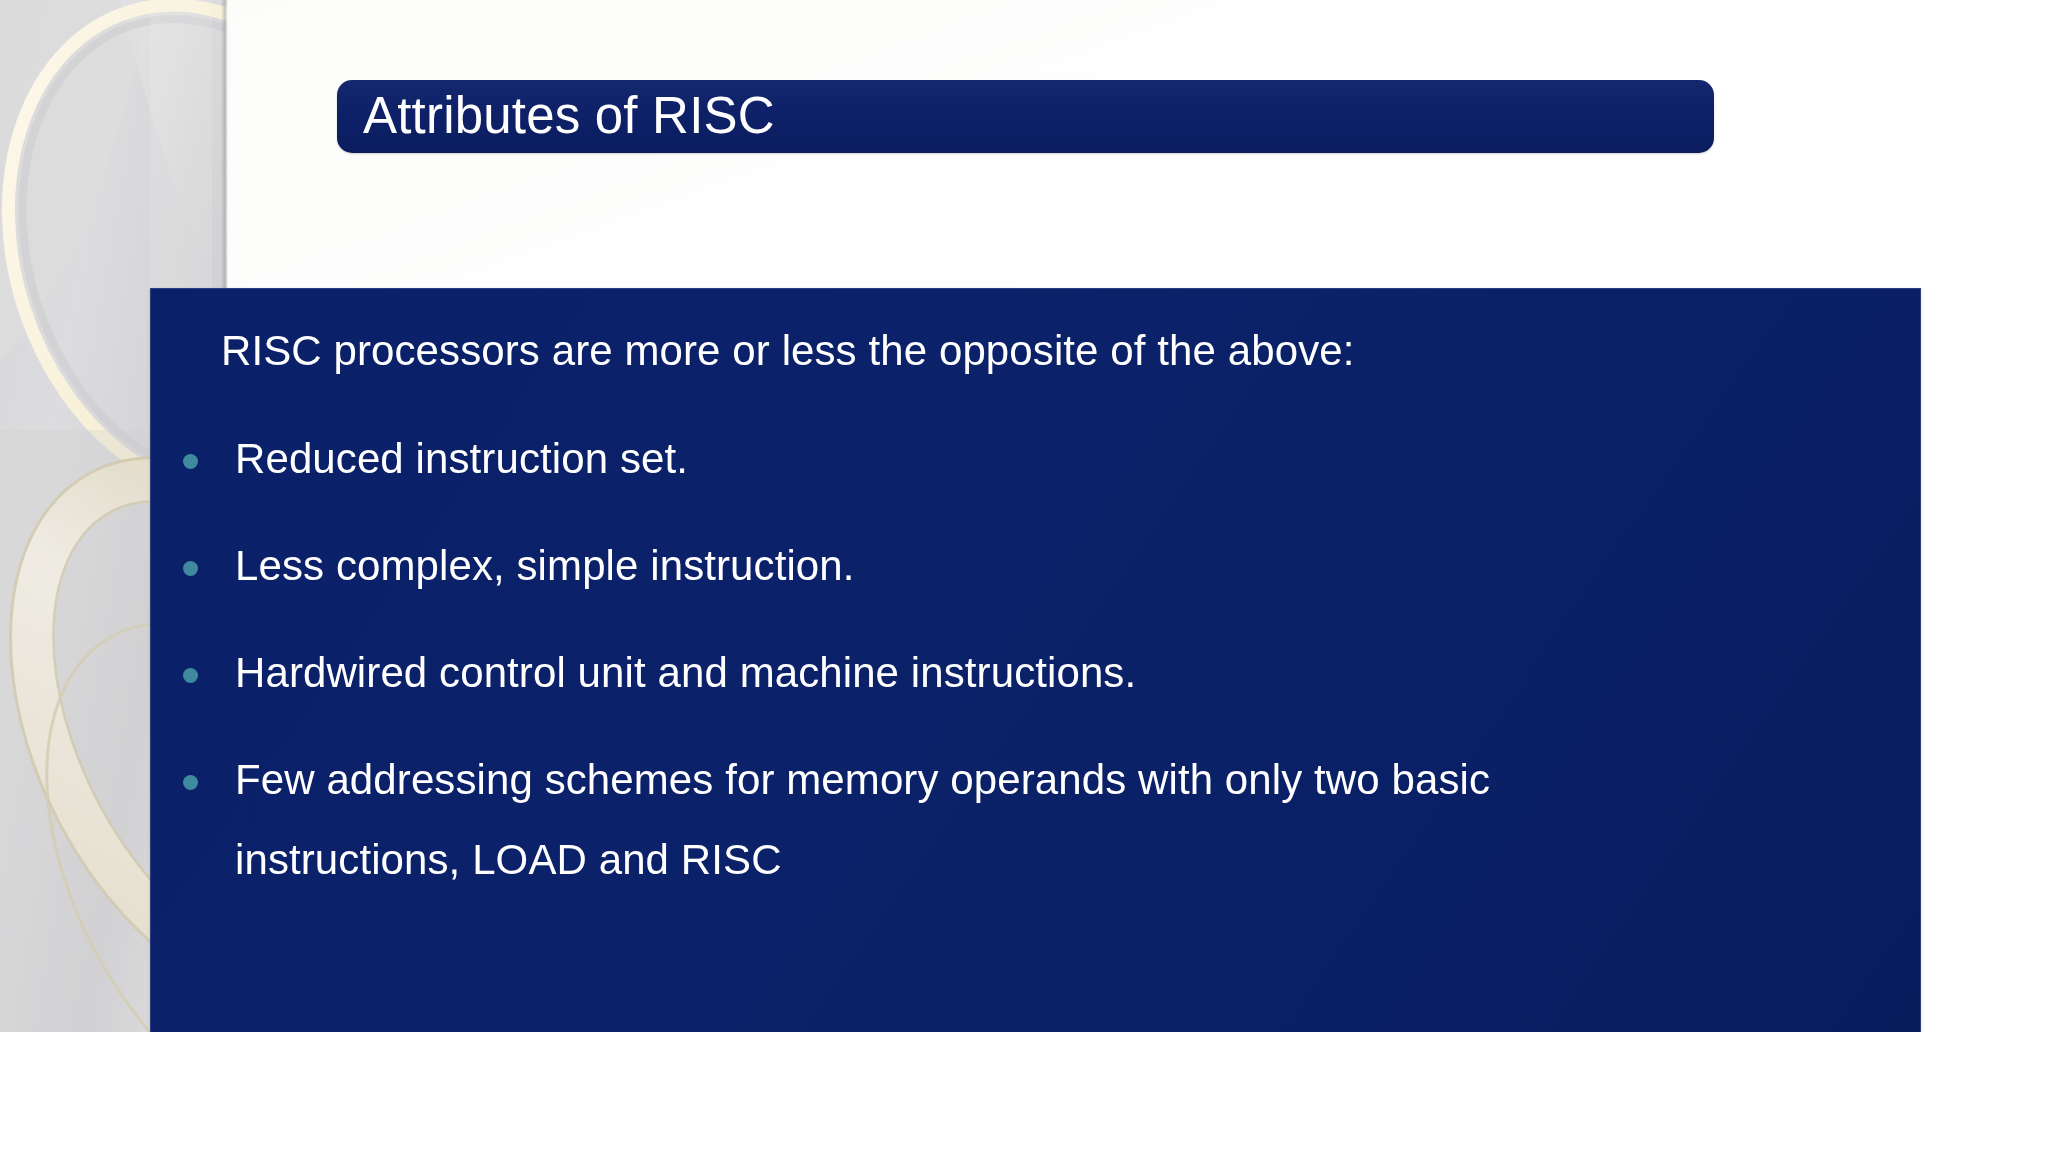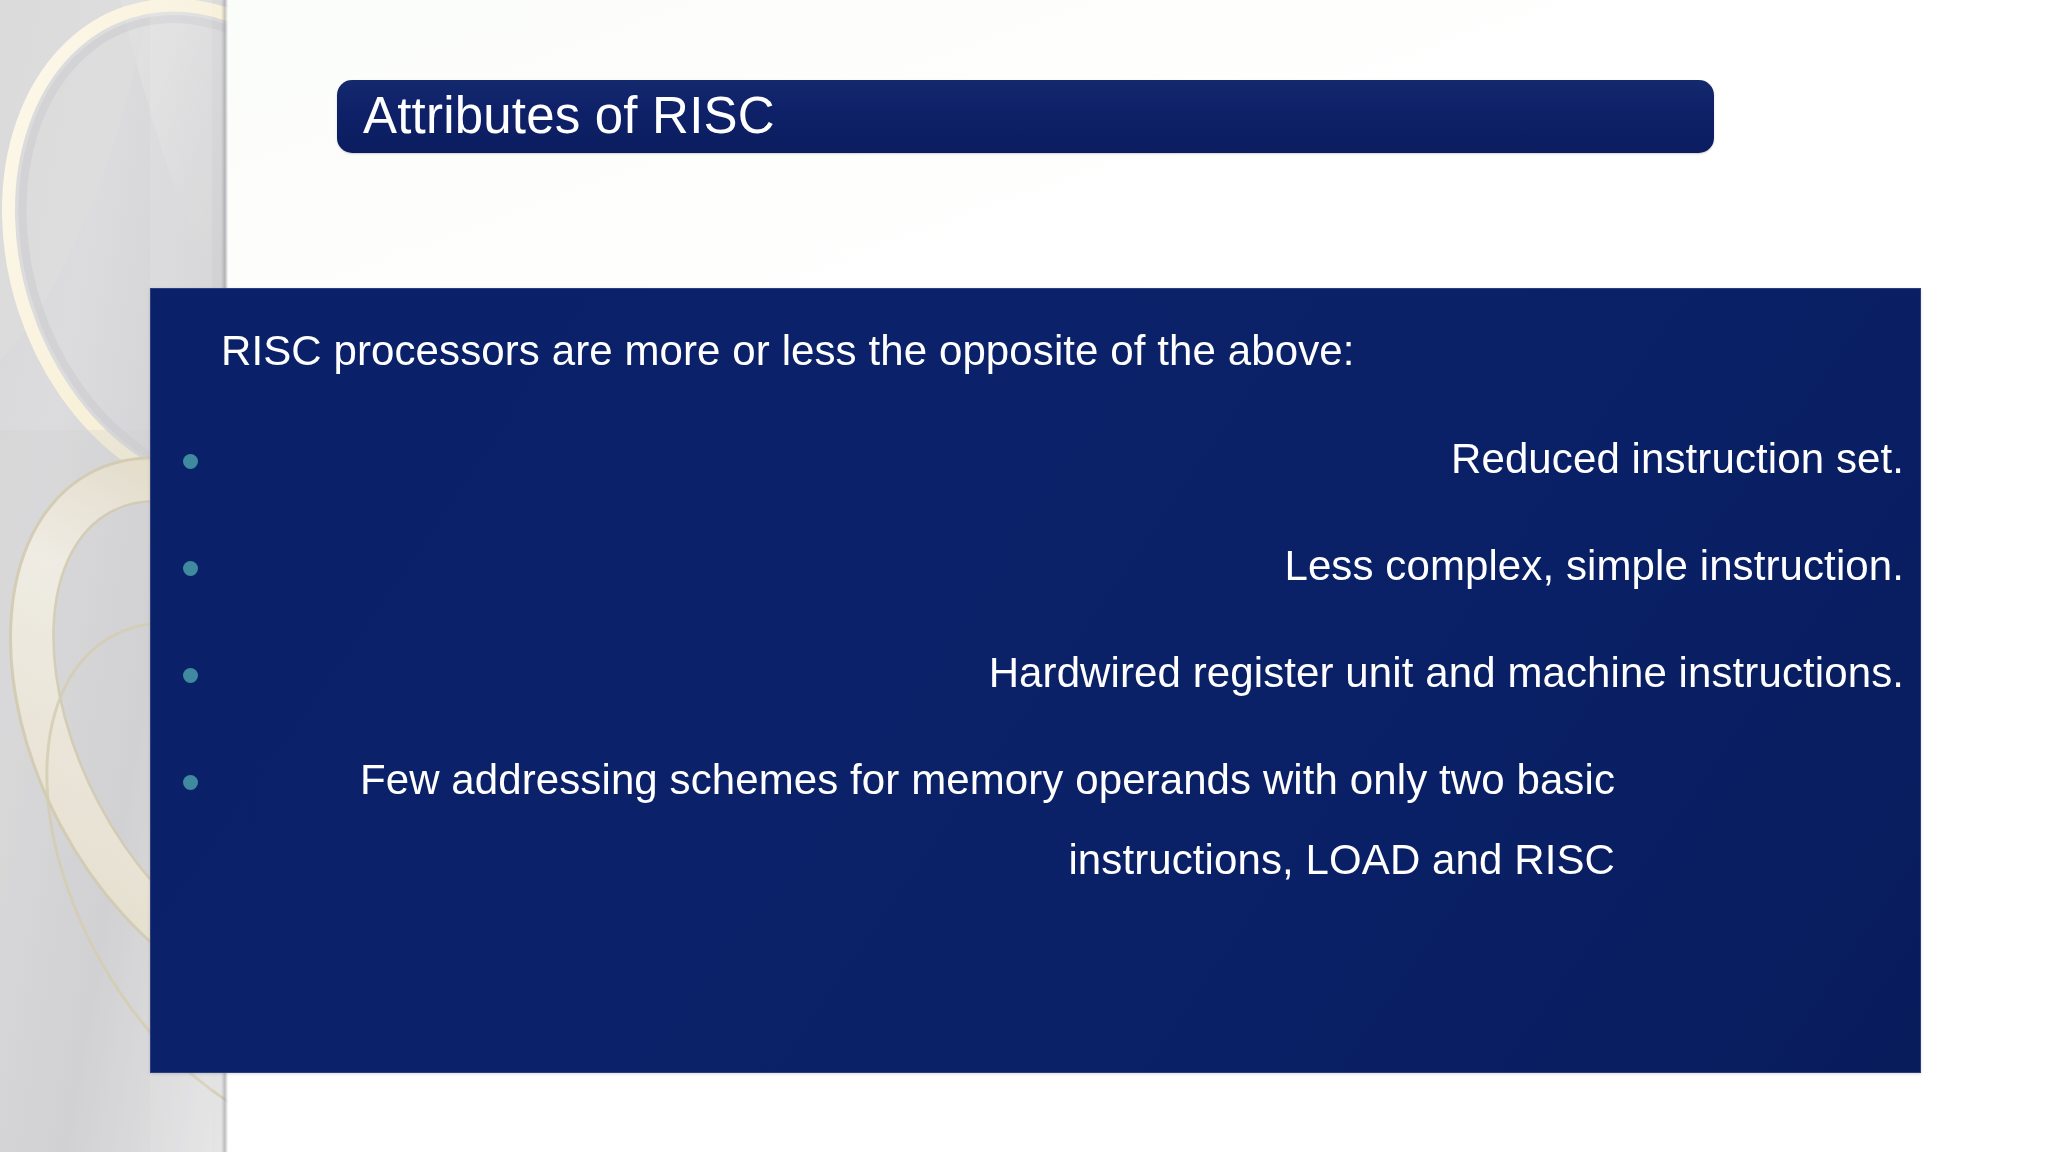--- a/index.html
+++ b/index.html
@@ -6,21 +6,21 @@
     margin: 0;
     padding: 0;
     background: #ffffff;
   }
   body {
     font-family: "Liberation Sans", sans-serif;
   }
   .slide {
     position: relative;
     width: 2048px;
-    height: 1152px;
+    height: 1032px;
     overflow: hidden;
     background: linear-gradient(160deg, #fbfdf9 0%, #ffffff 38%, #ffffff 100%);
   }
 
   
   .side-band {
     position: absolute;
     left: 0;
     top: 0;
     width: 228px;
@@ -69,21 +69,20 @@
   .content-panel {
     position: absolute;
     left: 150px;
     top: 288px;
     width: 1771px;
     height: 785px;
     background: linear-gradient(125deg, #0a2069 0%, #0b2169 35%, #0a2066 70%, #081c5c 100%);
     border: 1px solid #2b3f80;
     box-sizing: border-box;
     box-shadow: 0 1px 3px rgba(0,0,0,0.15);
-    text-align: right;
   }
 
   .intro-line {
     position: absolute;
     left: 70px;
     top: 38px;
     color: #ffffff;
     font-size: 42px;
     font-weight: 400;
     white-space: nowrap;
@@ -198,21 +197,21 @@
         <span class="bullet-text">Reduced instruction set.</span>
       </li>
 
       <li class="bullet-item">
         <span class="bullet-dot"></span>
         <span class="bullet-text">Less complex, simple instruction.</span>
       </li>
 
       <li class="bullet-item">
         <span class="bullet-dot"></span>
-        <span class="bullet-text">Hardwired register unit and machine instructions.</span>
+        <span class="bullet-text">Hardwired control unit and machine instructions.</span>
       </li>
 
       <li class="bullet-item wrap">
         <span class="bullet-dot"></span>
         <span class="bullet-text">Few addressing schemes for memory operands with only two basic instructions, LOAD and RISC</span>
       </li>
 
 
     </ul>
   </div>

